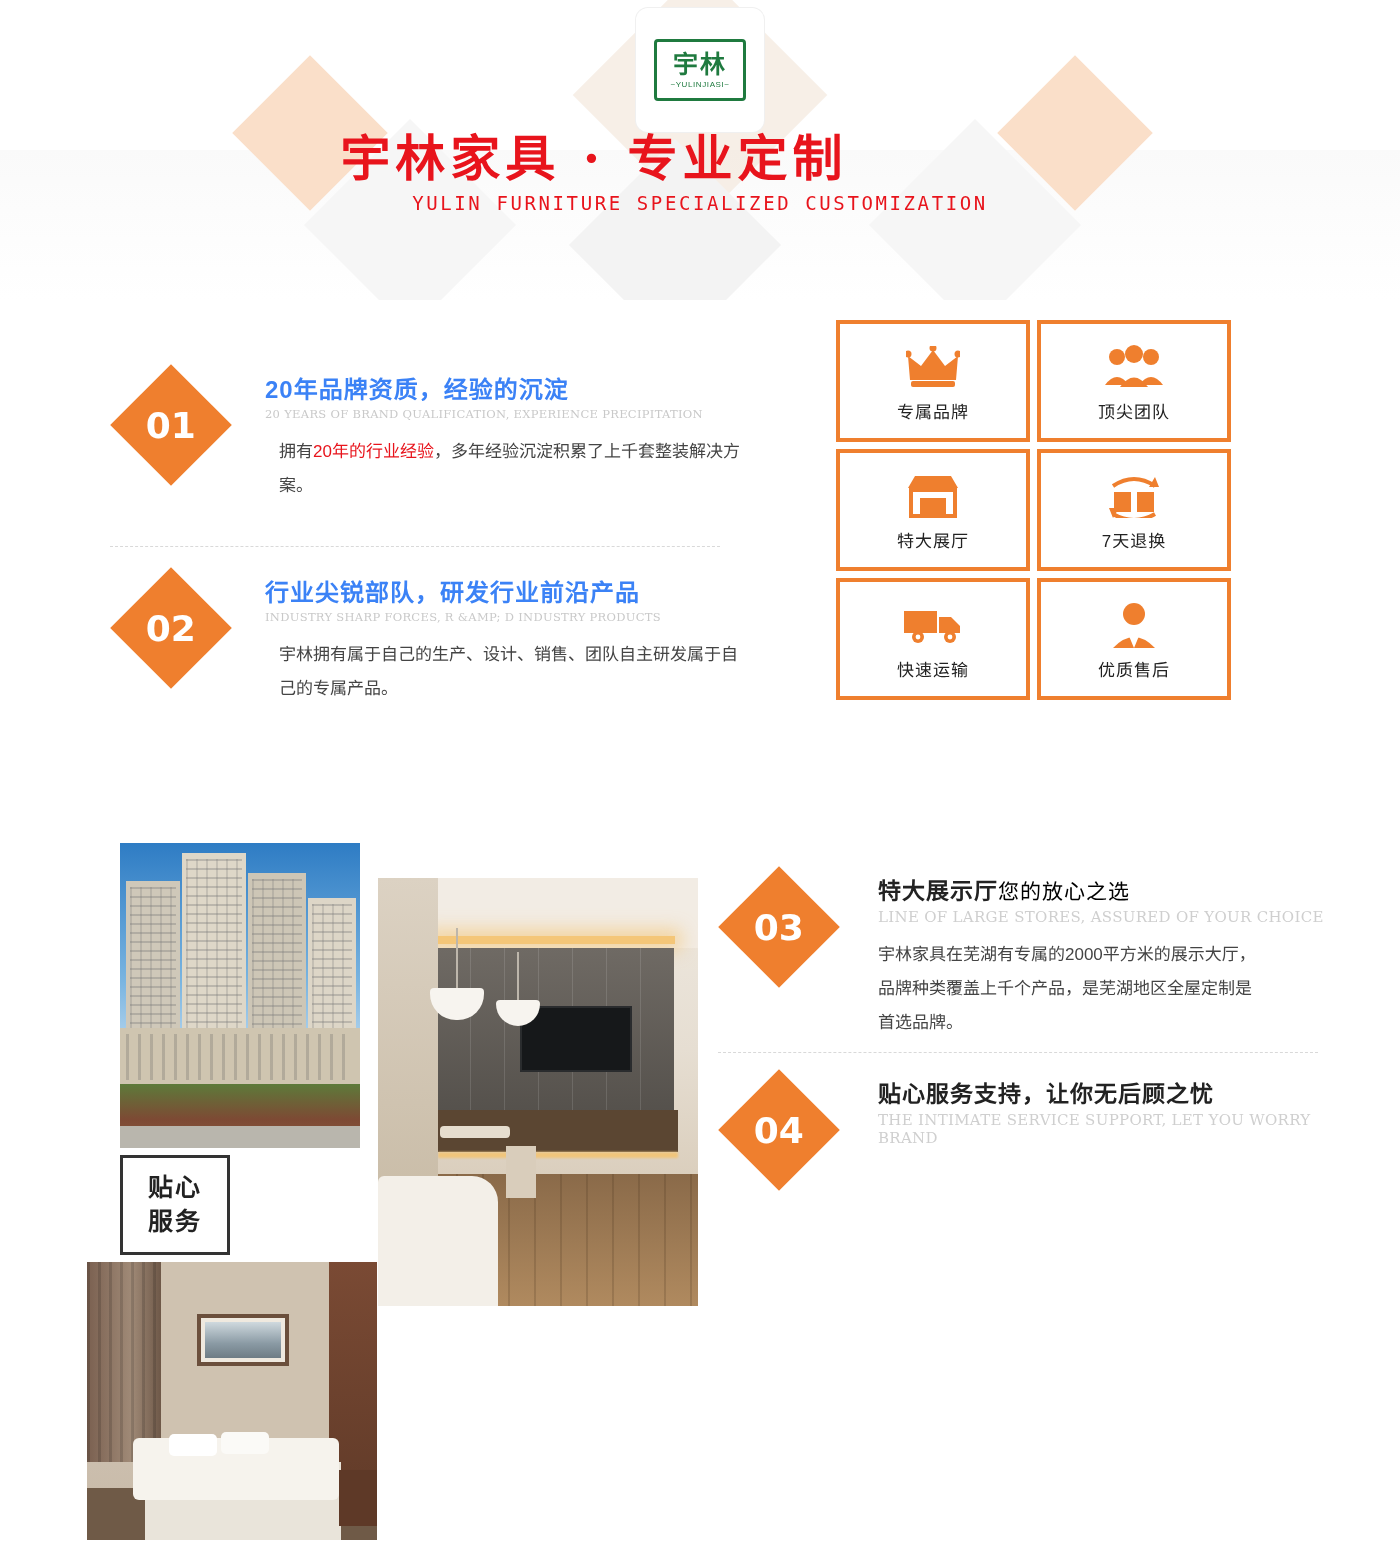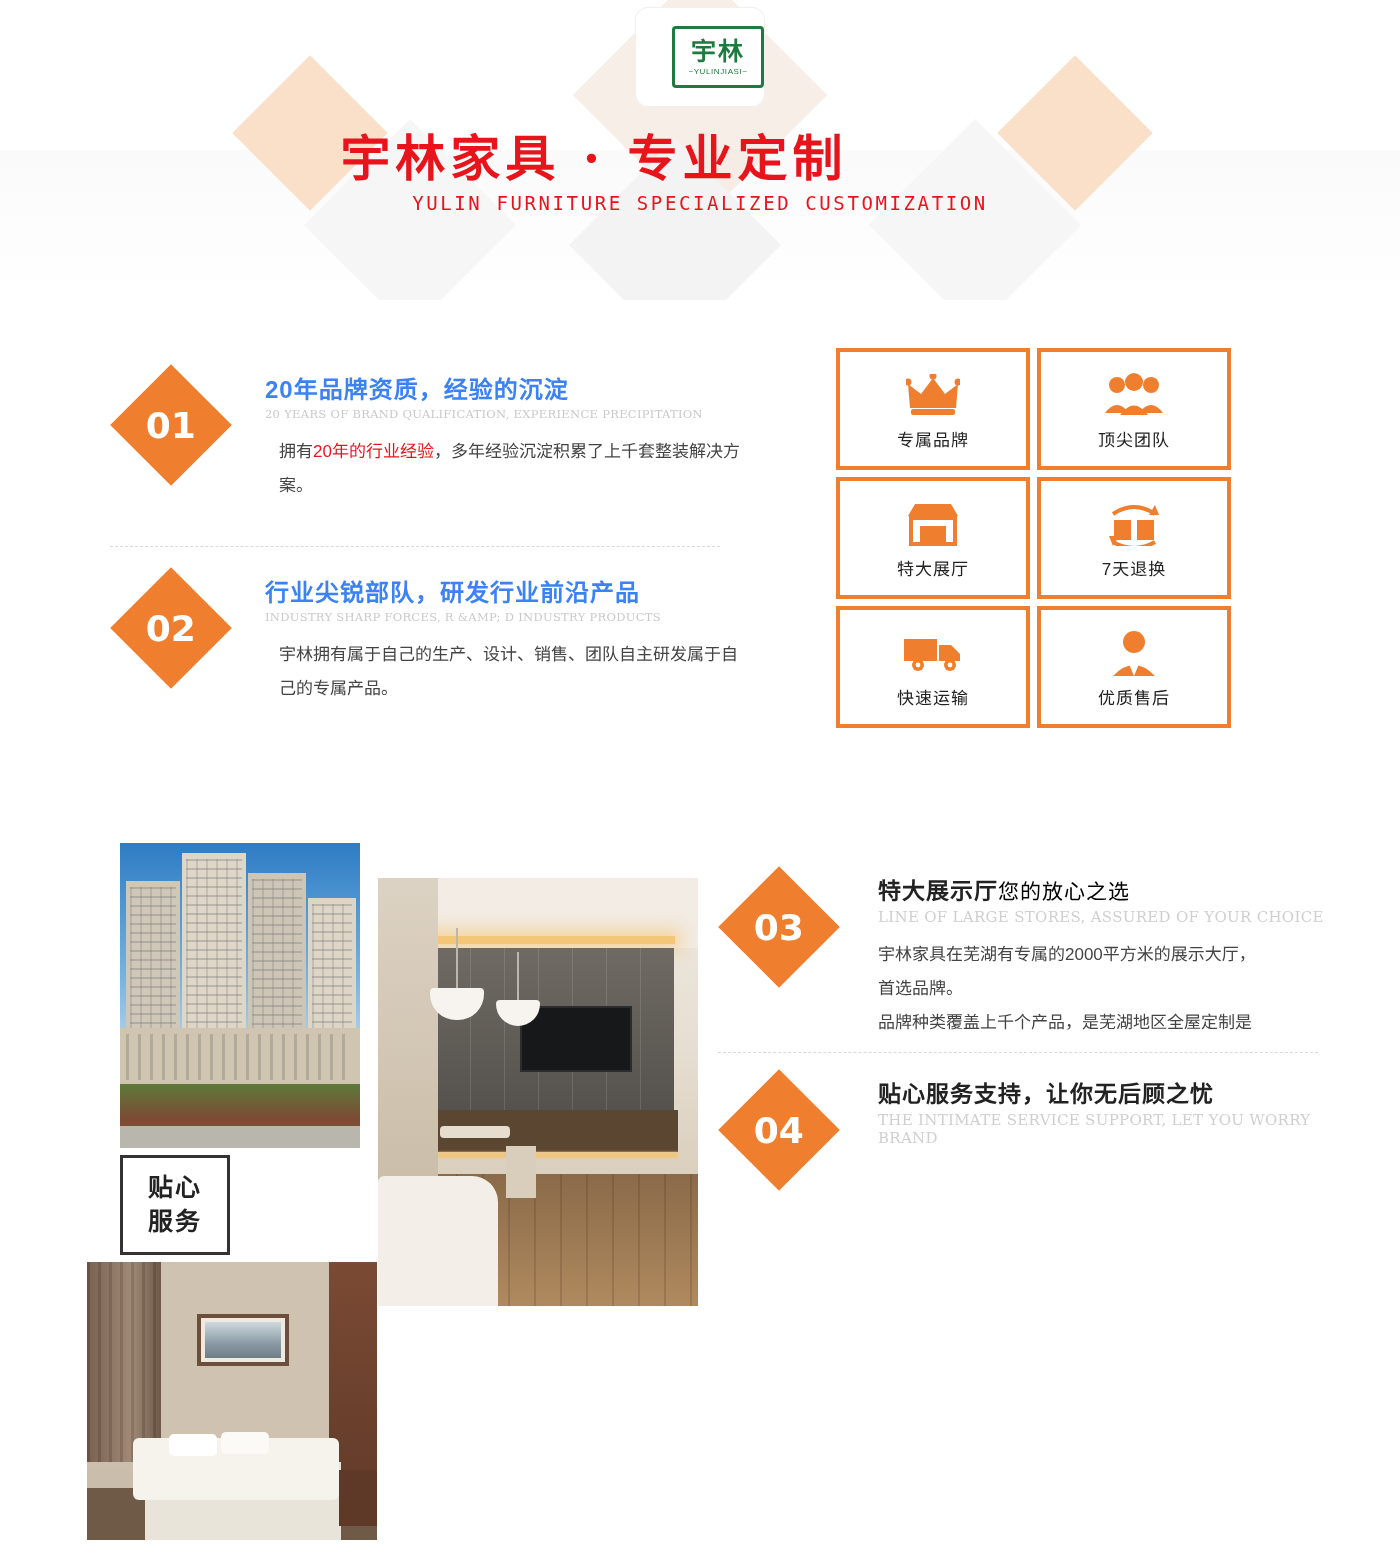--- a/index.html
+++ b/index.html
@@ -48,27 +48,27 @@
     left: 0; top: 150px;
     width: 1400px; height: 150px;
     background: linear-gradient(180deg,#fafafa 0%,#ffffff 100%);
   }
 
   .logo-box {
     position: absolute;
     left: 636px;
     top: 8px;
     width: 128px;
-    height: 98px;
+    height: 124px;
     background: #ffffff;
     border-radius: 12px;
     box-shadow: 0 0 0 1px #f0f0f0;
     display: flex;
     flex-direction: column;
-    align-items: flex-end;
+    align-items: center;
     justify-content: center;
     z-index: 5;
   }
   .logo-mark {
     width: 92px;
     height: 62px;
     border: 3px solid #1f7a3f;
     border-radius: 4px;
     display: flex;
     flex-direction: column;
@@ -172,21 +172,21 @@
   .divider {
     margin: 26px 0 26px 0;
     border-top: 1px dashed #d9d9d9;
     width: 610px;
   }
 
   
   .icon-grid {
     position: absolute;
     left: 836px;
-    top: 348px;
+    top: 320px;
     width: 448px;
     display: grid;
     grid-template-columns: 194px 194px;
     grid-gap: 22px 60px;
     gap: 7px;
   }
   .icon-card {
     width: 194px;
     height: 122px;
     border: 4px solid #ef7f2e;
@@ -517,22 +517,22 @@
   <div class="f2-row">
     <div class="num-diamond">
       <span>03</span>
     </div>
     <div class="f2-title">
       <span>特大展示厅</span><span class="sub">您的放心之选</span>
     </div>
     <div class="f2-en">LINE OF LARGE STORES, ASSURED OF YOUR CHOICE</div>
     <div class="f2-body">
       <div>宇林家具在芜湖有专属的2000平方米的展示大厅，</div>
+      <div>品牌种类覆盖上千个产品，是芜湖地区全屋定制是</div>
       <div>首选品牌。</div>
-      <div>品牌种类覆盖上千个产品，是芜湖地区全屋定制是</div>
     </div>
   </div>
 
   <div class="divider2"></div>
 
   <div class="f2-row">
     <div class="num-diamond">
       <span>04</span>
     </div>
     <div class="f2-title">

